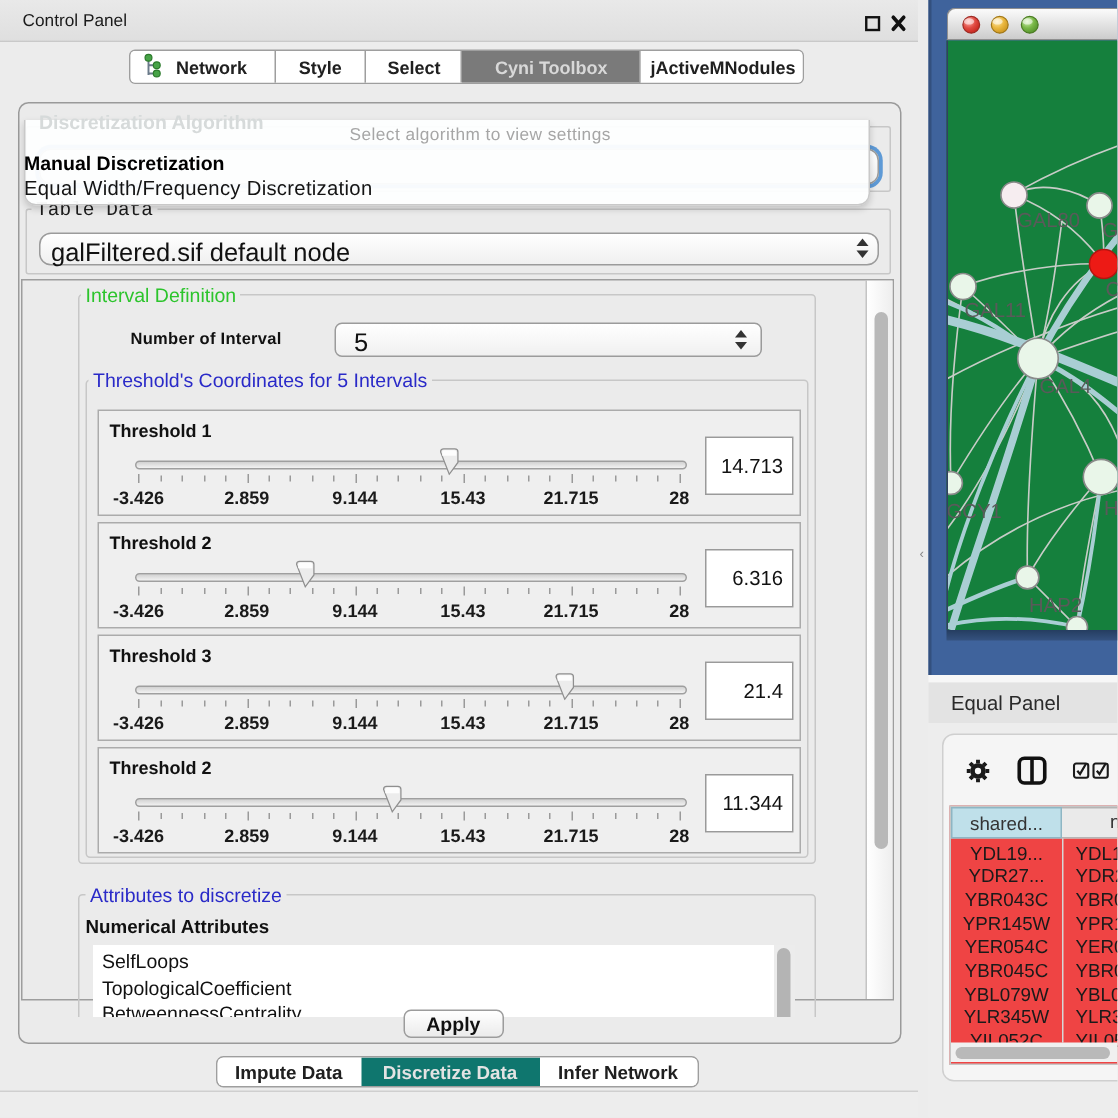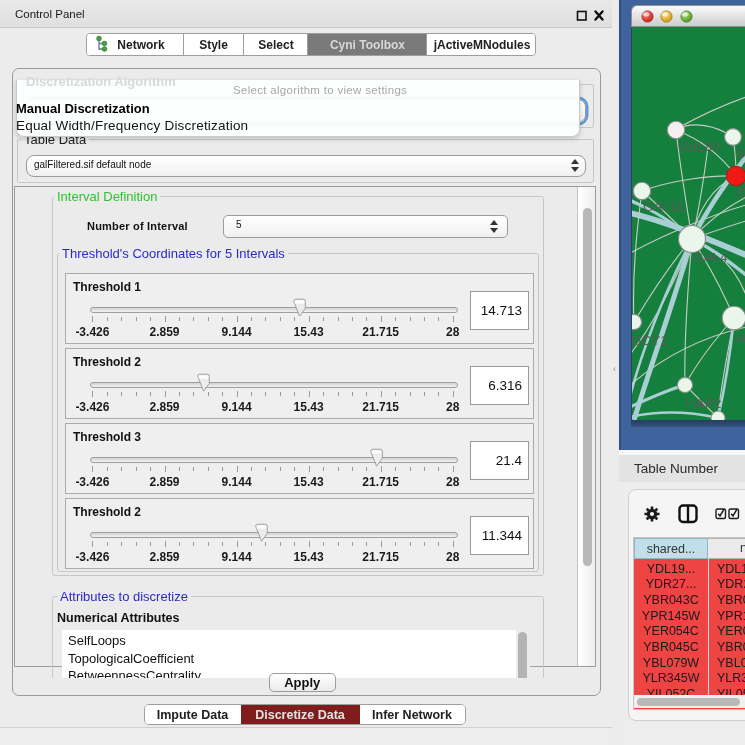--- a/index.html
+++ b/index.html
@@ -1,34 +1,34 @@
 <!DOCTYPE html>
 <html><head>
 <meta charset="utf-8">
 <style>
 html,body{margin:0;padding:0;}
 body{width:745px;height:745px;overflow:hidden;position:relative;font-family:"Liberation Sans",sans-serif;background:#ededed;}
 .abs{position:absolute;}
 .lbl{position:absolute;white-space:nowrap;}
 .combo{position:absolute;border:1px solid #9b9b9b;border-radius:5px;background:linear-gradient(#ffffff,#f0f0f0);}
-.combo .ctext{position:absolute;left:7px;top:3px;font-size:10px;color:#111;}
+.combo .ctext{position:absolute;left:7px;top:3px;font-size:17px;color:#111;}
 .arr{position:absolute;width:0;height:0;border-left:4.5px solid transparent;border-right:4.5px solid transparent;}
 .arr.up{border-bottom:5.5px solid #333;}
 .arr.dn{border-top:5.5px solid #333;}
 .tborder{position:absolute;border:1px solid #c7c7c7;border-radius:2px;}
 .ttitle{position:absolute;background:#ebebeb;padding:0 3px;font-size:13px;white-space:nowrap;}
 .thpanel{position:absolute;left:65px;width:467px;height:69px;border:1px solid #ababab;background:#efefef;}
 .thlabel{position:absolute;left:7px;top:6px;font-size:12px;font-weight:bold;color:#111;}
 .groove{position:absolute;left:24px;width:366px;height:4px;border:1px solid #9f9f9f;border-radius:3px;background:linear-gradient(#d2d2d2,#f2f2f2);}
 .vbox{position:absolute;left:404px;width:59px;height:39px;border:1px solid #9a9a9a;background:#fff;font-size:13.5px;color:#111;text-align:right;padding-right:6px;box-sizing:border-box;line-height:38px;font-family:"Liberation Sans",sans-serif;}
 .tick{position:absolute;width:1px;background:#9a9a9a;}
 .ticklbl{position:absolute;font-size:12px;font-weight:bold;color:#1a1a1a;transform:translateX(-50%);white-space:nowrap;}
 .thumb{position:absolute;width:15px;height:19px;}
 .btab{position:absolute;top:0;height:21px;line-height:20px;text-align:center;font-size:12.5px;font-weight:bold;color:#202020;background:#fff;}
-.btab.sel{background:#7f1d1d;color:#e3e3e3;}
+.btab.sel{background:#0f766e;color:#e3e3e3;}
 .toptab{position:absolute;top:0;height:23px;line-height:23px;text-align:center;font-size:12px;font-weight:bold;color:#202020;background:#fff;}
 .toptab.sel{background:#7a7a7a;color:#d8d8d8;}
 .row1{position:absolute;left:0;width:74px;text-align:center;font-size:12.5px;color:#1a1a1a;}
 .row2{position:absolute;left:83px;font-size:12.5px;color:#1a1a1a;white-space:nowrap;}
 </style>
 </head>
 <body>
 
 <div class="abs" style="left:0;top:0;width:612px;height:727px;background:#ececec;border-bottom:1px solid #cfcfcf;"></div>
 
@@ -56,21 +56,21 @@
   <circle cx="9.5" cy="9.5" r="2.3" fill="#47a347" stroke="#2c7a2c" stroke-width="0.8"></circle>
   <circle cx="9.5" cy="15" r="2.3" fill="#47a347" stroke="#2c7a2c" stroke-width="0.8"></circle>
 </svg>
 
 <div class="abs" style="left:12px;top:68px;width:589px;height:628px;background:#ebebeb;border:1px solid #9a9a9a;border-radius:7px;box-sizing:border-box;"></div>
 
 <div class="tborder" style="left:17px;top:84px;width:575px;height:42px;"></div>
 <div class="combo" style="left:26px;top:99px;width:558px;height:22px;border-radius:8px;box-shadow:0 0 0 2.5px #5e9ad6;"></div>
 
 <div class="tborder" style="left:17px;top:138.5px;width:575px;height:42px;"></div>
-<div class="ttitle" style="left:21px;top:132px;color:#1c1c1c;">Table Data</div>
+<div class="ttitle" style="left:21px;top:132px;color:#1c1c1c;font-family:Liberation Mono, monospace;">Table Data</div>
 <div class="combo" style="left:26px;top:154.5px;width:558px;height:20px;border-radius:8px;">
   <div class="ctext">galFiltered.sif default node</div>
   <div class="arr up" style="right:6px;top:3px;"></div>
   <div class="arr dn" style="right:6px;top:11px;"></div>
 </div>
 
 <div class="abs" style="left:14px;top:186px;width:582px;height:481px;border:1px solid #9d9d9d;background:#ebebeb;box-sizing:border-box;overflow:hidden;" id="scrollpane">
 
   <div class="abs" style="left:562px;top:0;width:19px;height:482px;background:linear-gradient(to right,#ffffff,#ececec);border-left:1px solid #c4c4c4;"></div>
   <div class="abs" style="left:568px;top:21px;width:9px;height:358px;background:#b8b8b8;border-radius:4.5px;"></div>
@@ -372,21 +372,21 @@
     <text x="104" y="316">H</text>
     <text x="54" y="381">HAP2</text>
   </g>
 </svg>
 </div>
 
 <div class="abs" style="left:631px;top:420px;width:114px;height:7px;background:linear-gradient(#253d60,#35527f);"></div>
 
 <div class="abs" style="left:619px;top:450px;width:126px;height:5px;background:#f7f7f7;"></div>
 <div class="abs" style="left:619px;top:455px;width:126px;height:27px;background:#e3e3e3;"></div>
-<div class="lbl" style="left:634px;top:461px;font-size:13.5px;color:#2a2a2a;">Table Number</div>
+<div class="lbl" style="left:634px;top:461px;font-size:13.5px;color:#2a2a2a;">Equal Panel</div>
 <div class="abs" style="left:619px;top:482px;width:126px;height:263px;background:#ededed;"></div>
 
 <div class="abs" style="left:628px;top:489px;width:130px;height:232px;background:#f5f5f5;border:1px solid #cfcfcf;border-radius:8px 0 0 8px;box-sizing:border-box;"></div>
 
 <svg class="abs" style="left:643px;top:505px;" width="18" height="18" viewBox="0 0 18 18">
   <g fill="#1a1a1a">
       <circle cx="9" cy="9" r="5.2"></circle>
   <g stroke="#1a1a1a" stroke-width="2.6">
     <path d="M9,1.5 V4 M9,14 V16.5 M1.5,9 H4 M14,9 H16.5 M3.7,3.7 L5.5,5.5 M12.5,12.5 L14.3,14.3 M14.3,3.7 L12.5,5.5 M5.5,12.5 L3.7,14.3"></path>
   </g>

